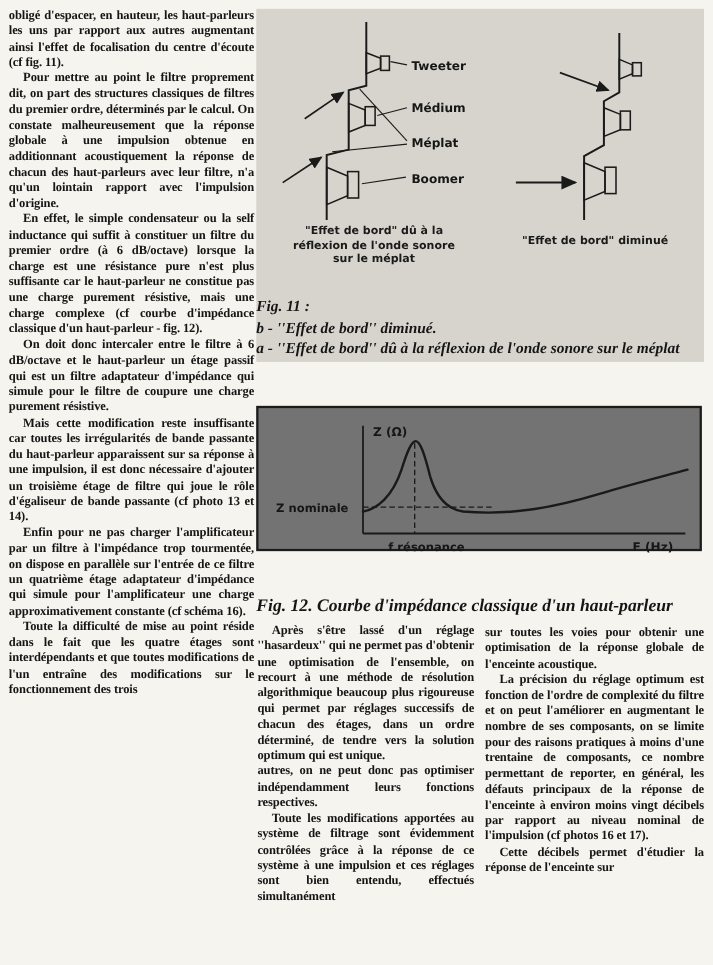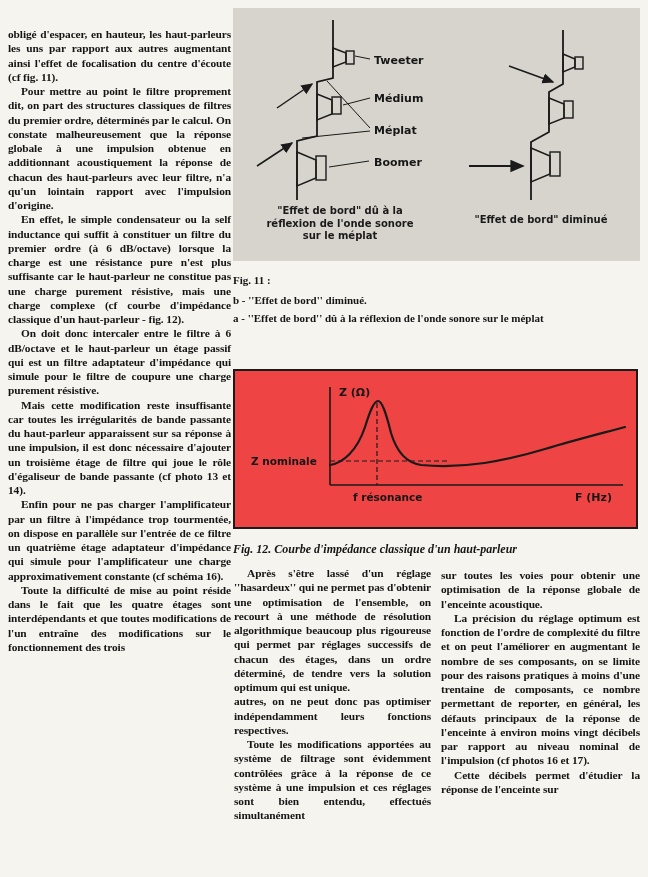--- a/index.html
+++ b/index.html
@@ -6,50 +6,50 @@
   body {
     width:648px; height:877px; position:relative; overflow:hidden;
     background:#f6f4ee; color:#151515;
     font-family:"Liberation Serif", serif;
   }
   p.body-text {
     font-size:11.4px; line-height:14.25px; text-align:justify;
     margin:0; font-weight:600; letter-spacing:-0.1px;
   }
   .indent { text-indent:13px; }
-  .col-left  { position:absolute; left:8px;   top:7px;   width:223px;margin-top:20px; }
+  .col-left  { position:absolute; left:8px;   top:7px;   width:223px; }
   .col-mid   { position:absolute; left:234px; top:566px; width:197px; }
   .col-right { position:absolute; left:441px; top:568px; width:199px; }
 
   .fig11 {
-    position:absolute; left:233px; top:8px; width:407px; height:253px;
+    position:absolute; left:233px; top:8px; width:407px; height:321px;
     background:#d6d4cd;
   }
   .fig11 svg { position:absolute; left:0; top:0; }
   .inline-cap {
     position:absolute; font-family:"DejaVu Sans", sans-serif; font-weight:bold;
     font-size:10px; line-height:12.5px; text-align:center; white-space:pre-line;
     color:#1a1a1a;
   }
   .cap-a { left:6px;  top:197px; width:202px; }
   .cap-b { left:216px; top:206px; width:184px; }
 
   .fig11-caption {
     position:absolute; left:233px; top:271px; width:412px;
-    font-size:11px; font-weight:600; line-height:18px;
+    font-size:14px; font-style:italic; font-weight:600; line-height:18px;
   }
   .fig11-caption .fig-num { font-weight:bold; display:block; margin-bottom:2px; }
 
   .fig12 {
-    position:absolute; left:233px; top:369px; width:405px; height:160px;
-    border:2px solid #1b1b1b; background:#ef4444; box-sizing:border-box;
+    position:absolute; left:233px; top:369px; width:405px; height:132px;
+    border:2px solid #1b1b1b; background:#737373; box-sizing:border-box;
   }
   .fig12-caption {
     position:absolute; left:233px; top:542px; width:410px;
-    font-size:12px; font-style:italic; font-weight:600;
+    font-size:16px; font-style:italic; font-weight:600;
   }
   text.fig-label {
     font-family:"DejaVu Sans", sans-serif; font-weight:bold;
     font-size:11px; fill:#161616;
   }
   text.fig-label-sm { font-size:10.5px; }
   .stroke { stroke:#1a1a1a; fill:none; }
 </style>
 </head>
 <body>

